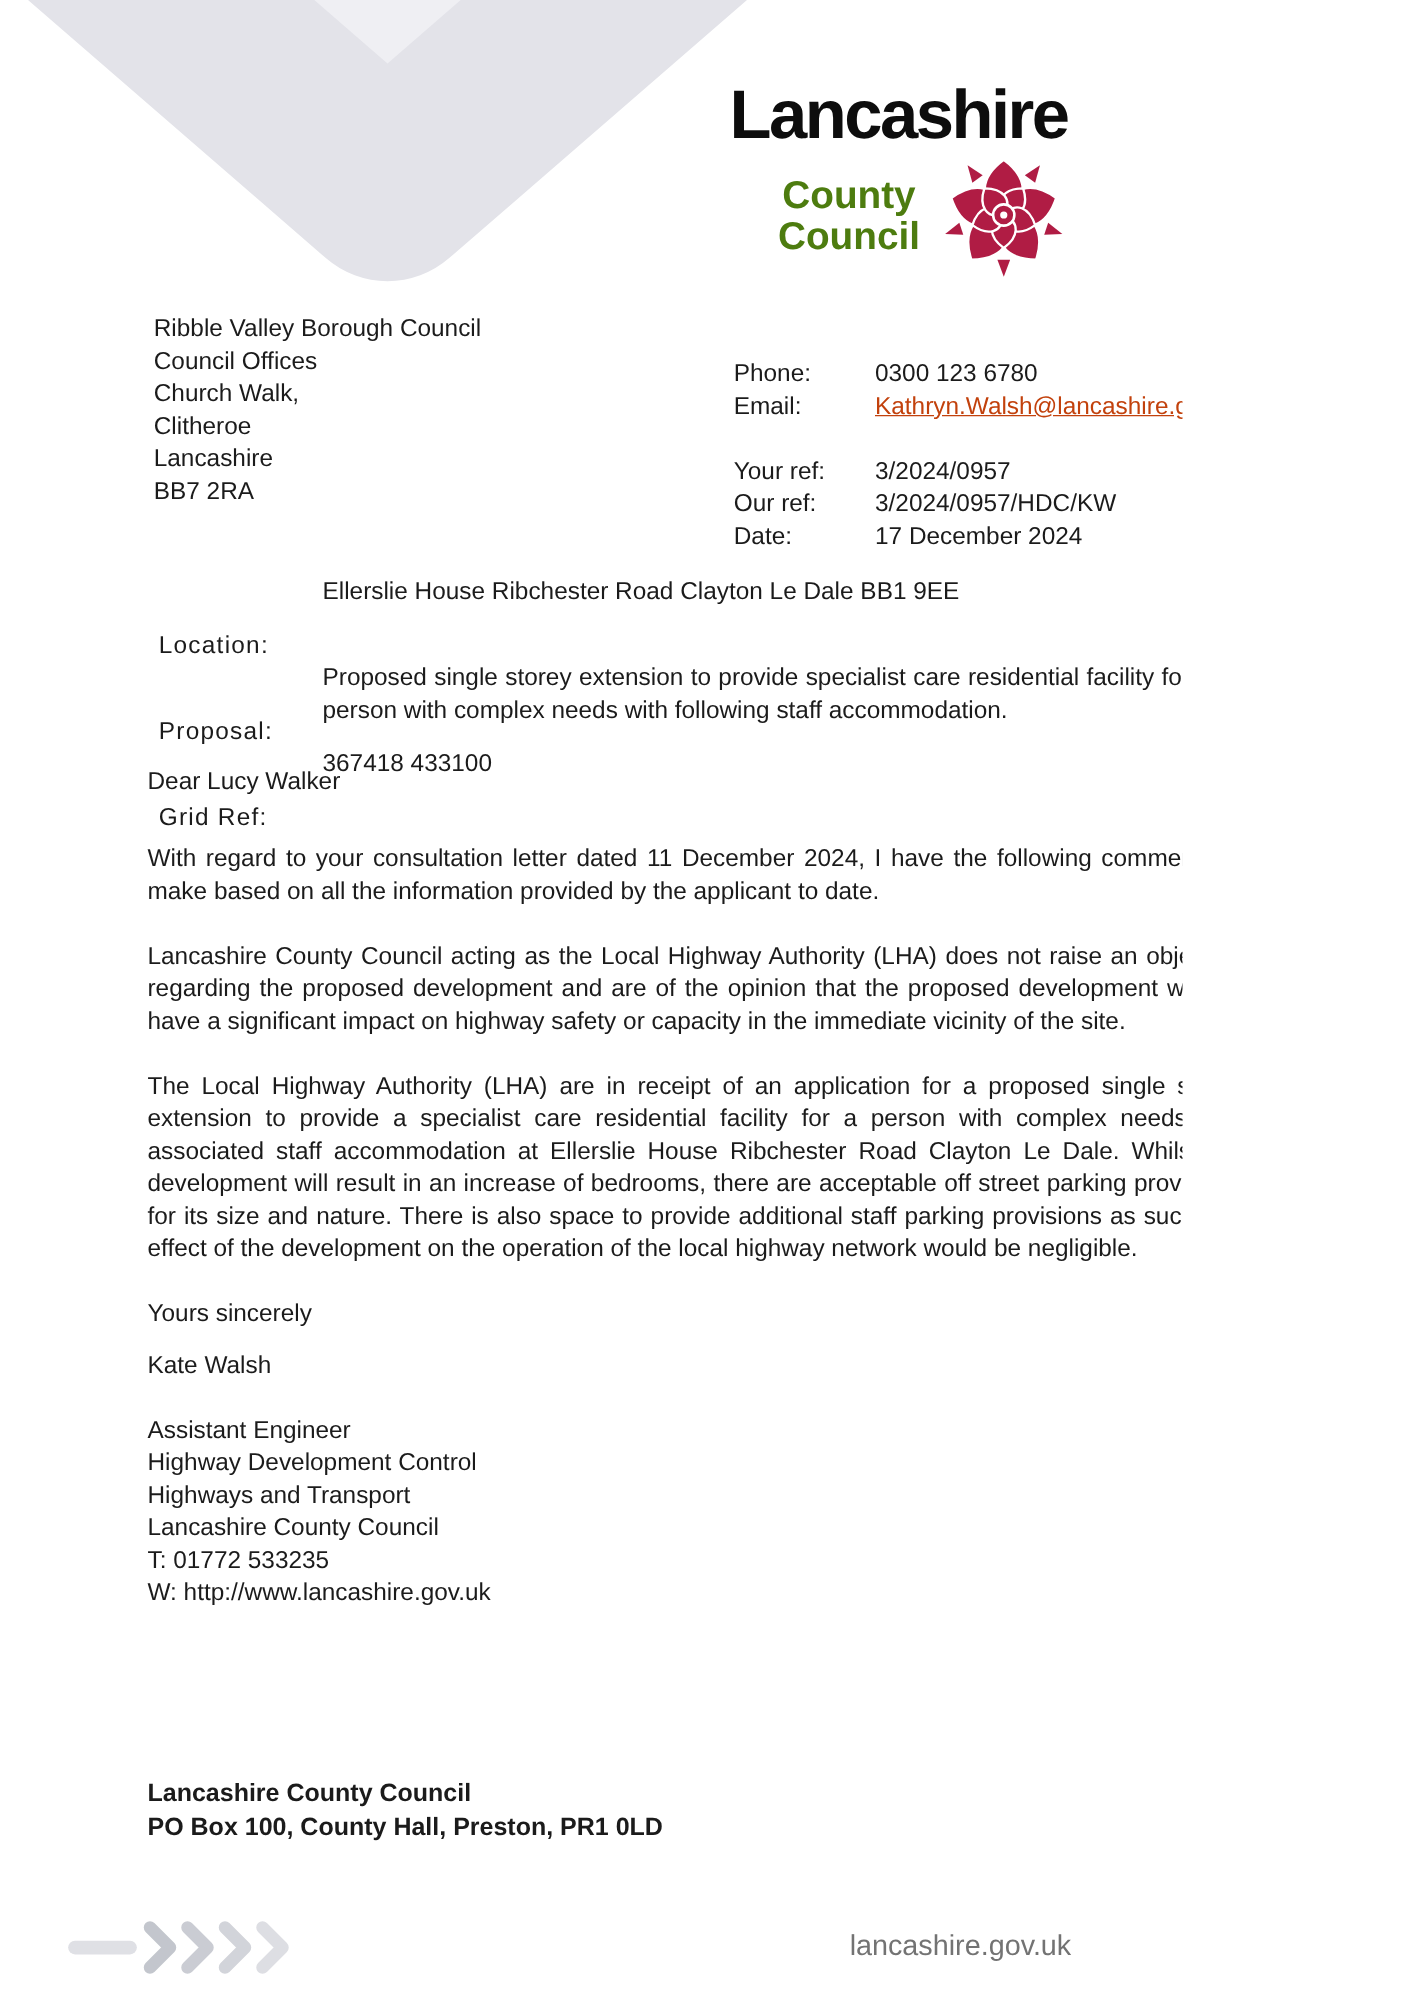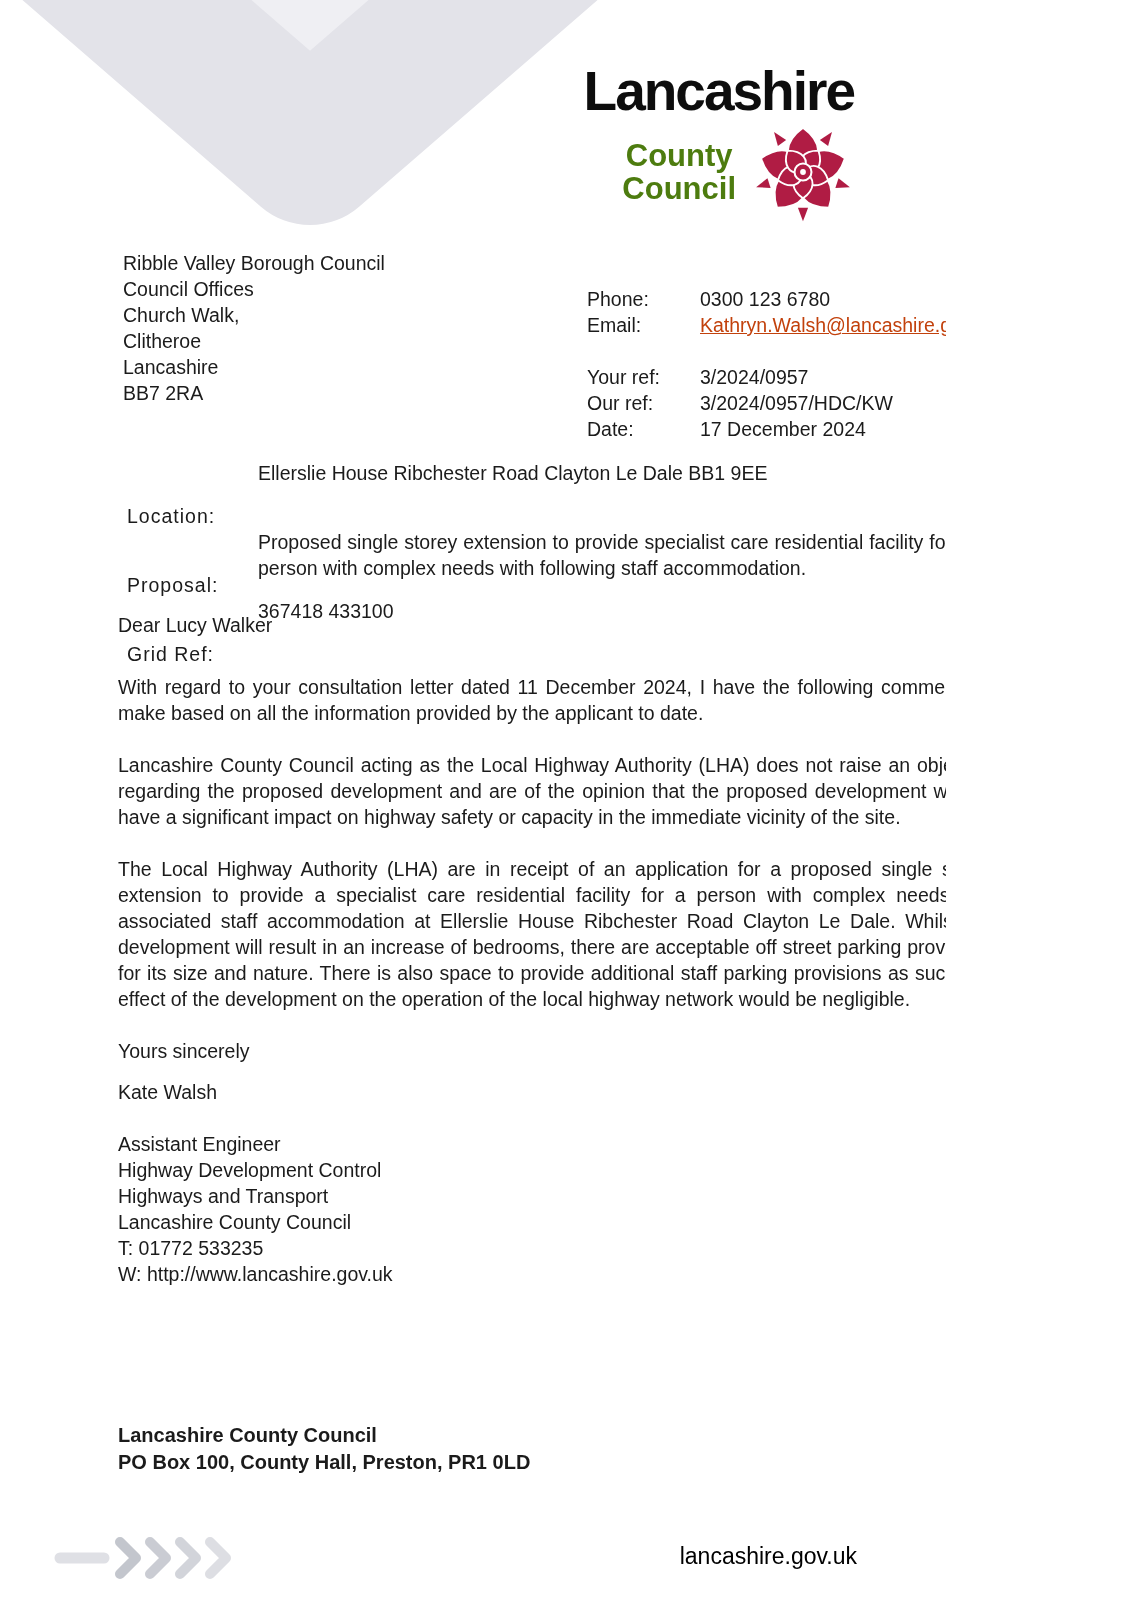--- a/index.html
+++ b/index.html
@@ -36,21 +36,21 @@
   
   .letter{position:absolute;top:612px;left:118px;width:877px;font-size:19.5px;line-height:26px;}
   .letter p{margin:0 0 26px 0;}
   .letter p.salutation{margin-bottom:36px;}
   .letter p.justify{text-align:justify;}
   .letter p.closing{margin-top:2px;margin-bottom:15px;}
   .sigblock div{line-height:26px;}
   
   .footer{position:absolute;top:1422px;left:118px;font-size:20px;font-weight:bold;line-height:27px;}
   .deco-bottom{position:absolute;left:48px;top:1536px;}
-  .website{position:absolute;top:1543px;right:89px;font-size:23px;color:#000000;}
+  .website{position:absolute;top:1543px;right:89px;font-size:23px;color:#737373;}
 </style>
 </head>
 <body>
 
 <div class="page">
 
   <svg class="deco-top" width="620" height="280" viewBox="0 0 620 280" aria-hidden="true">
     <path d="M-120,-300 L310,75 L740,-300" fill="none" stroke="#efeff3" stroke-width="170" stroke-linejoin="round"></path>
     <path d="M-140,-240 L310,150 L760,-240" fill="none" stroke="#e3e3e9" stroke-width="150" stroke-linejoin="round"></path>
   </svg>

